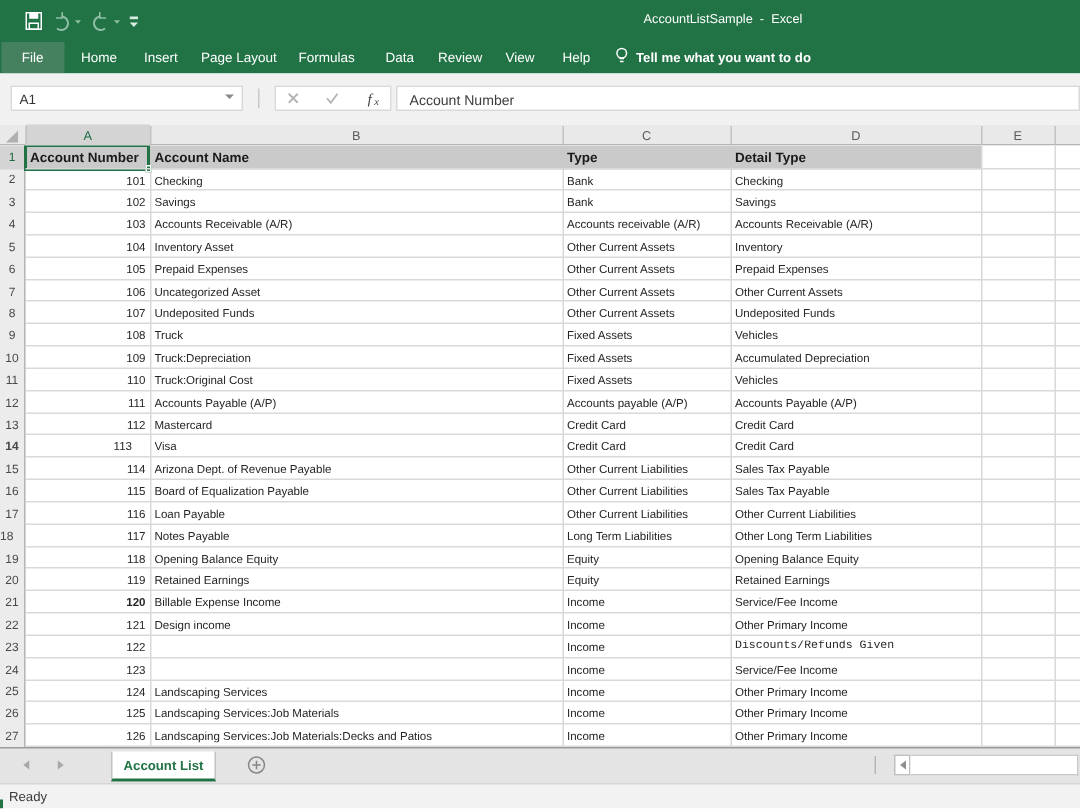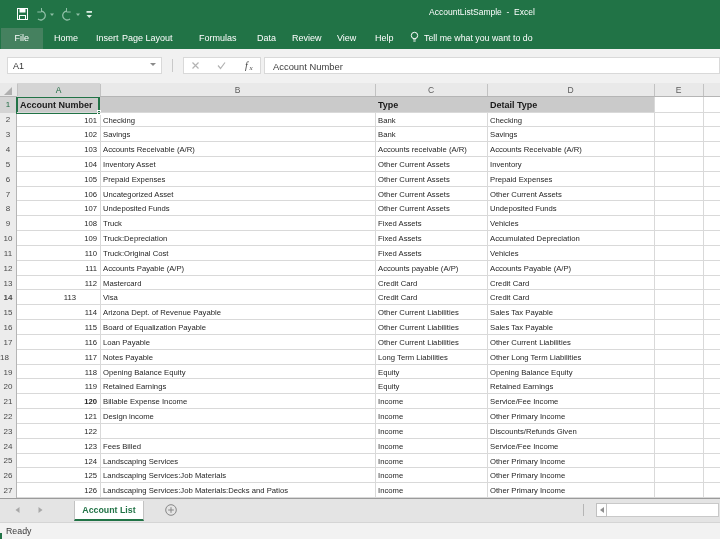--- a/index.html
+++ b/index.html
@@ -29,33 +29,33 @@
 <g fill="#d9ece1">
  <rect x="72.5" y="5" width="5.5" height="1.8"></rect>
  <path d="M 72.5 9 l 5.5 0 -2.75 3 z"></path>
 </g>
 </svg>
 <div class="ab" style="left:382px;top:7px;width:200px;text-align:center;color:#fff;font-size:8.5px;">AccountListSample&nbsp; - &nbsp;Excel</div>
 <div class="ab" style="left:1px;top:28px;width:42px;height:21px;background:#45815f;"></div>
 <div class="tabtxt" style="left:14.5px;">File</div>
 <div class="tabtxt" style="left:54px;">Home</div>
 <div class="tabtxt" style="left:96px;">Insert</div>
-<div class="tabtxt" style="left:122px;">Page Layout</div>
+<div class="tabtxt" style="left:134px;">Page Layout</div>
 <div class="tabtxt" style="left:199px;">Formulas</div>
 <div class="tabtxt" style="left:257px;">Data</div>
 <div class="tabtxt" style="left:292px;">Review</div>
 <div class="tabtxt" style="left:337px;">View</div>
 <div class="tabtxt" style="left:375px;">Help</div>
 <svg class="ab" style="left:409px;top:31px;" width="11" height="13" viewBox="0 0 11 13">
 <g fill="none" stroke="#fff" stroke-width="1">
       <circle cx="5.5" cy="4.5" r="3.2"></circle>
       <path d="M 4 8 h 3 M 4.3 10 h 2.4"></path>
     </g>
   </svg>
-<div class="tabtxt" style="left:424px;font-size:8.8px;top:33px;">Tell me what you want to do</div>
+<div class="tabtxt" style="left:424px;font-size:8.8px;top:33px;font-weight:bold;">Tell me what you want to do</div>
 <div class="ab" style="left:0;top:49px;width:720px;height:3px;background:linear-gradient(#bfe0cf,#f1f1f1);"></div>
 <div class="ab" style="left:0;top:49px;width:720px;height:34px;background:#f1f1f1;"></div>
 <div class="ab" style="left:7px;top:57px;width:155px;height:17px;background:#fff;border:1px solid #d9d9d9;"></div>
 <div class="ab" style="left:13px;top:61px;font-size:9px;color:#333;">A1</div>
 <div class="ab" style="left:150px;top:63px;width:0;height:0;border-left:3px solid transparent;border-right:3px solid transparent;border-top:3.5px solid #8a8a8a;"></div>
 <div class="ab" style="left:172px;top:59px;width:1px;height:13px;background:#c9c9c9;"></div>
 <div class="ab" style="left:183px;top:57px;width:78px;height:17px;background:#fff;border:1px solid #d9d9d9;"></div>
 <svg class="ab" style="left:190px;top:60px;" width="66" height="11" viewBox="0 0 66 11">
 <g stroke="#b3b3b3" stroke-width="1.2" fill="none">
  <path d="M 2.5 2.5 l 6 6 M 8.5 2.5 l -6 6"></path>
@@ -84,20 +84,21 @@
 <div class="ab" style="left:100px;top:0;width:1px;height:100%;background:#d9d9d9;"></div>
 <div class="ab" style="left:375px;top:0;width:1px;height:100%;background:#d9d9d9;"></div>
 <div class="ab" style="left:487px;top:0;width:1px;height:100%;background:#d9d9d9;"></div>
 <div class="ab" style="left:654px;top:0;width:1px;height:100%;background:#d9d9d9;"></div>
 <div class="ab" style="left:703px;top:0;width:1px;height:100%;background:#d9d9d9;"></div>
 <div class="ab" style="left:0;top:0;width:17px;height:100%;background:#ececec;border-right:1px solid #b5b5b5;"></div>
 <div class="ab" style="left:0;top:0;width:17px;height:15.5px;background:#d4d4d4;"></div>
 <div class="ab" style="left:17px;top:0;width:637px;height:15.5px;background:#cacaca;"></div>
 <div class="cell" style="left:0;top:3px;width:16px;text-align:center;color:#1e6b43;font-size:8px;">1</div>
 <div class="cell" style="left:20px;top:3px;width:80px;font-weight:bold;font-size:9px;color:#1a1a1a;">Account Number</div>
+<div class="cell" style="left:103px;top:3px;width:272px;font-weight:bold;font-size:9px;color:#1a1a1a;">Account Name</div>
 <div class="cell" style="left:378px;top:3px;width:109px;font-weight:bold;font-size:9px;color:#1a1a1a;">Type</div>
 <div class="cell" style="left:490px;top:3px;width:164px;font-weight:bold;font-size:9px;color:#1a1a1a;">Detail Type</div>
 <div class="ab" style="left:16px;top:-1px;width:84px;height:17.5px;border:2px solid #217346;"></div>
 <div class="ab" style="left:96.5px;top:13.0px;width:4.5px;height:4.5px;background:#217346;border:1px solid #fff;"></div>
 <div class="ab" style="left:17px;top:14.50px;width:703px;height:1px;background:#d9d9d9;"></div>
 <div class="cell num" style="left:18px;top:18.50px;width:79px;">101</div>
 <div class="cell" style="left:103px;top:18.50px;width:270px;">Checking</div>
 <div class="cell" style="left:378px;top:18.50px;width:107px;">Bank</div>
 <div class="cell" style="left:490px;top:18.50px;width:162px;">Checking</div>
 <div class="cell" style="left:0;top:18.40px;width:16px;text-align:center;font-size:8px;color:#494949;">2</div>
@@ -161,21 +162,21 @@
 <div class="cell" style="left:378px;top:166.80px;width:107px;">Accounts payable (A/P)</div>
 <div class="cell" style="left:490px;top:166.80px;width:162px;">Accounts Payable (A/P)</div>
 <div class="cell" style="left:0;top:166.70px;width:16px;text-align:center;font-size:8px;color:#494949;">12</div>
 <div class="ab" style="left:17px;top:177.63px;width:703px;height:1px;background:#d9d9d9;"></div>
 <div class="cell num" style="left:18px;top:181.63px;width:79px;">112</div>
 <div class="cell" style="left:103px;top:181.63px;width:270px;">Mastercard</div>
 <div class="cell" style="left:378px;top:181.63px;width:107px;">Credit Card</div>
 <div class="cell" style="left:490px;top:181.63px;width:162px;">Credit Card</div>
 <div class="cell" style="left:0;top:181.53px;width:16px;text-align:center;font-size:8px;color:#494949;">13</div>
 <div class="ab" style="left:17px;top:192.46px;width:703px;height:1px;background:#d9d9d9;"></div>
-<div class="cell num" style="left:18px;top:196.46px;width:58px;">113</div>
+<div class="cell num" style="left:18px;top:196.46px;width:70px;">113</div>
 <div class="cell" style="left:103px;top:196.46px;width:270px;">Visa</div>
 <div class="cell" style="left:378px;top:196.46px;width:107px;">Credit Card</div>
 <div class="cell" style="left:490px;top:196.46px;width:162px;">Credit Card</div>
 <div class="cell" style="left:0;top:196.36px;width:16px;text-align:center;font-size:8px;color:#494949;font-weight:bold;">14</div>
 <div class="ab" style="left:17px;top:207.29px;width:703px;height:1px;background:#d9d9d9;"></div>
 <div class="cell num" style="left:18px;top:211.29px;width:79px;">114</div>
 <div class="cell" style="left:103px;top:211.29px;width:270px;">Arizona Dept. of Revenue Payable</div>
 <div class="cell" style="left:378px;top:211.29px;width:107px;">Other Current Liabilities</div>
 <div class="cell" style="left:490px;top:211.29px;width:162px;">Sales Tax Payable</div>
 <div class="cell" style="left:0;top:211.19px;width:16px;text-align:center;font-size:8px;color:#494949;">15</div>
@@ -217,25 +218,24 @@
 <div class="cell" style="left:0;top:300.17px;width:16px;text-align:center;font-size:8px;color:#494949;">21</div>
 <div class="ab" style="left:17px;top:311.10px;width:703px;height:1px;background:#d9d9d9;"></div>
 <div class="cell num" style="left:18px;top:315.10px;width:79px;">121</div>
 <div class="cell" style="left:103px;top:315.10px;width:270px;">Design income</div>
 <div class="cell" style="left:378px;top:315.10px;width:107px;">Income</div>
 <div class="cell" style="left:490px;top:315.10px;width:162px;">Other Primary Income</div>
 <div class="cell" style="left:0;top:315.00px;width:16px;text-align:center;font-size:8px;color:#494949;">22</div>
 <div class="ab" style="left:17px;top:325.93px;width:703px;height:1px;background:#d9d9d9;"></div>
 <div class="cell num" style="left:18px;top:329.93px;width:79px;">122</div>
 <div class="cell" style="left:378px;top:329.93px;width:107px;">Income</div>
-<div class="cell" style="left:490px;top:329.93px;width:162px;">Discounts/Refunds Given</div>
+<div class="cell" style="left:490px;top:329.93px;width:162px;font-family:Liberation Mono, monospace;">Discounts/Refunds Given</div>
 <div class="cell" style="left:0;top:329.83px;width:16px;text-align:center;font-size:8px;color:#494949;">23</div>
 <div class="ab" style="left:17px;top:340.76px;width:703px;height:1px;background:#d9d9d9;"></div>
 <div class="cell num" style="left:18px;top:344.76px;width:79px;">123</div>
-<div class="cell" style="left:103px;top:344.76px;width:270px;">Fees Billed</div>
 <div class="cell" style="left:378px;top:344.76px;width:107px;">Income</div>
 <div class="cell" style="left:490px;top:344.76px;width:162px;">Service/Fee Income</div>
 <div class="cell" style="left:0;top:344.66px;width:16px;text-align:center;font-size:8px;color:#494949;">24</div>
 <div class="ab" style="left:17px;top:355.59px;width:703px;height:1px;background:#d9d9d9;"></div>
 <div class="cell num" style="left:18px;top:359.59px;width:79px;">124</div>
 <div class="cell" style="left:103px;top:359.59px;width:270px;">Landscaping Services</div>
 <div class="cell" style="left:378px;top:359.59px;width:107px;">Income</div>
 <div class="cell" style="left:490px;top:359.59px;width:162px;">Other Primary Income</div>
 <div class="cell" style="left:0;top:359.49px;width:16px;text-align:center;font-size:8px;color:#494949;">25</div>
 <div class="ab" style="left:17px;top:370.42px;width:703px;height:1px;background:#d9d9d9;"></div>

